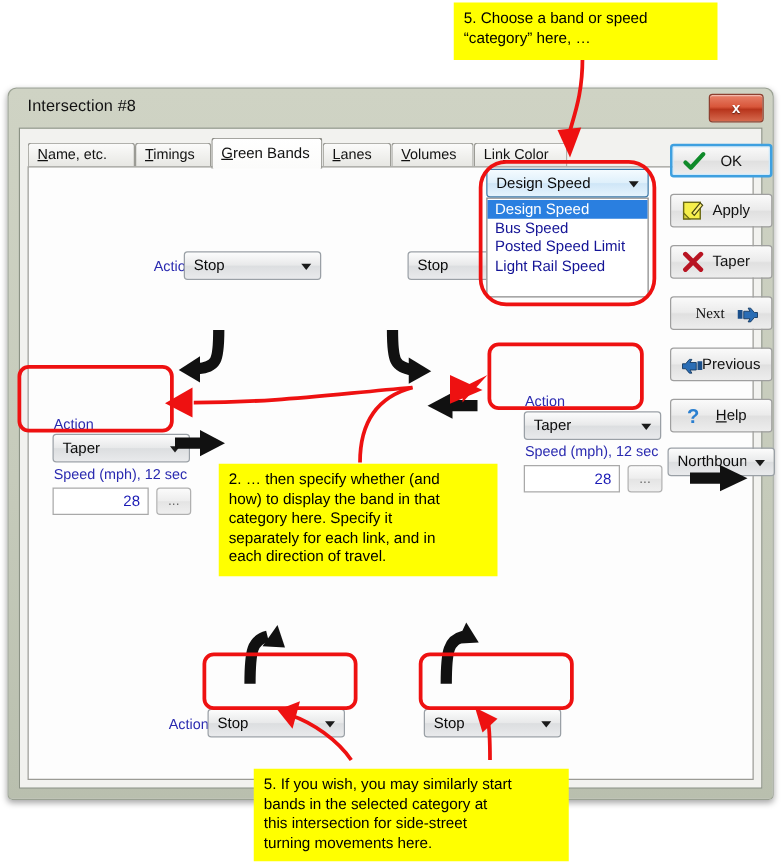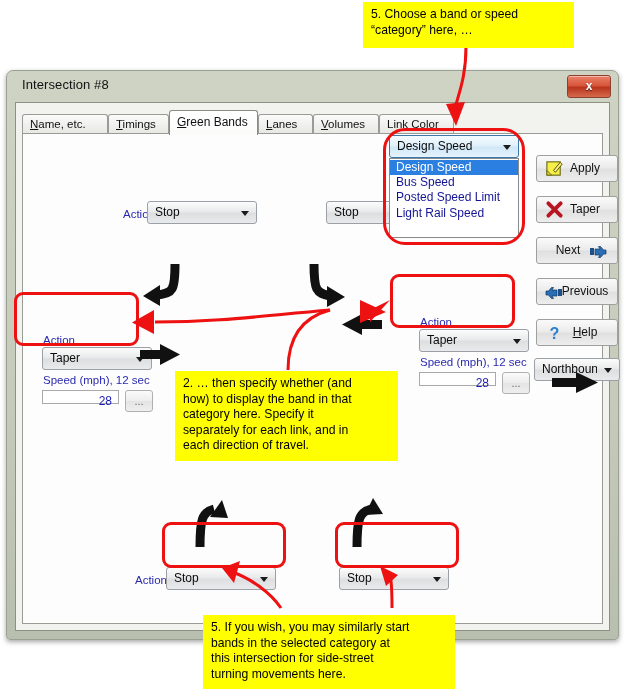--- a/index.html
+++ b/index.html
@@ -100,21 +100,21 @@
   }
   .combo .carrow {
     position: absolute; right: 7px; top: 9px;
     width: 0; height: 0;
     border-left: 4.5px solid transparent;
     border-right: 4.5px solid transparent;
     border-top: 5px solid #1b1b1b;
   }
 
   .txtbox {
-    position: absolute; height: 14px;
+    position: absolute; height: 22px;
     background: #ffffff; border: 1px solid #a9a9a9;
     box-sizing: border-box;
   }
   .txtbox .tval {
     position: absolute; right: 6px; top: 0; line-height: 20px;
     font-size: 12px; color: #1b1bb5;
   }
   .dotbtn {
     position: absolute; width: 28px; height: 22px;
     background: linear-gradient(180deg,#fbfbfb 0%,#ededed 48%,#e4e4e4 52%,#efefef 100%);
@@ -260,38 +260,44 @@
           <span class="carrow"></span>
         </div>
         <div class="combo" style="left:316px;top:433px;width:110px;">
           <span class="ctext">Stop</span>
           <span class="carrow"></span>
         </div>
 
       </div>
     </div>
 
+    <div class="btn focus" style="top:44px;">
+      <svg class="bico" viewBox="0 0 20 20">
+        <path d="M2.5 10.5 L7 15 L17.5 3.5" stroke="#0f8a2a" stroke-width="3.6" fill="none" stroke-linecap="round" stroke-linejoin="round"></path>
+      </svg>
+      <span class="btxt shifted">OK</span>
+    </div>
 
     <div class="btn" style="top:84px;">
       <svg class="bico" viewBox="0 0 20 20">
         <rect x="2" y="3" width="14" height="14" fill="#f6ef4a" stroke="#6b6a14" stroke-width="1.2"></rect>
         <path d="M2 17 L7 17 L2 12 Z" fill="#d8d23c" stroke="#6b6a14" stroke-width="1"></path>
         <path d="M11 14 L18 5.5 L16 3.5 L9 12 Z" fill="#fff27a" stroke="#4a4a10" stroke-width="1"></path>
       </svg>
       <span class="btxt shifted">Apply</span>
     </div>
 
     <div class="btn" style="top:125px;">
       <svg class="bico" viewBox="0 0 20 20">
         <path d="M3.5 3.5 L16.5 16.5 M16.5 3.5 L3.5 16.5" stroke="#b81422" stroke-width="4" stroke-linecap="round"></path>
       </svg>
       <span class="btxt shifted">Taper</span>
     </div>
 
-    <div class="btn" style="top:166px;">
+    <div class="btn" style="top:166px;font-family:Liberation Serif, serif;">
       <span class="btxt" style="padding-right:18px;box-sizing:border-box;">Next</span>
       <svg style="position:absolute;right:10px;top:6px;width:17px;height:15px;" viewBox="0 0 17 15">
         <rect x="0" y="4" width="4" height="7" fill="#1b4f8a"></rect>
         <path d="M5 5 h5 l-1.5 -2.5 h2 l3 3.5 h2.5 v4 h-2.5 l-3 3.5 h-2 l1.5 -2.5 h-5 z" fill="#2a6db5" stroke="#12375f" stroke-width="0.7"></path>
       </svg>
     </div>
 
     <div class="btn" style="top:207px;">
       <svg style="position:absolute;left:8px;top:6px;width:17px;height:15px;" viewBox="0 0 17 15">
         <rect x="13" y="4" width="4" height="7" fill="#1b4f8a"></rect>

